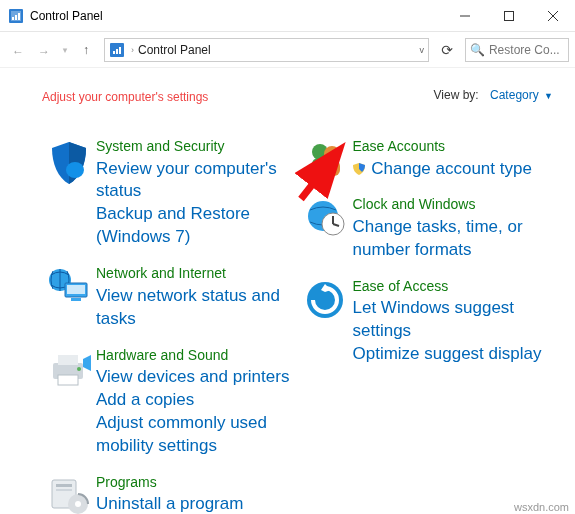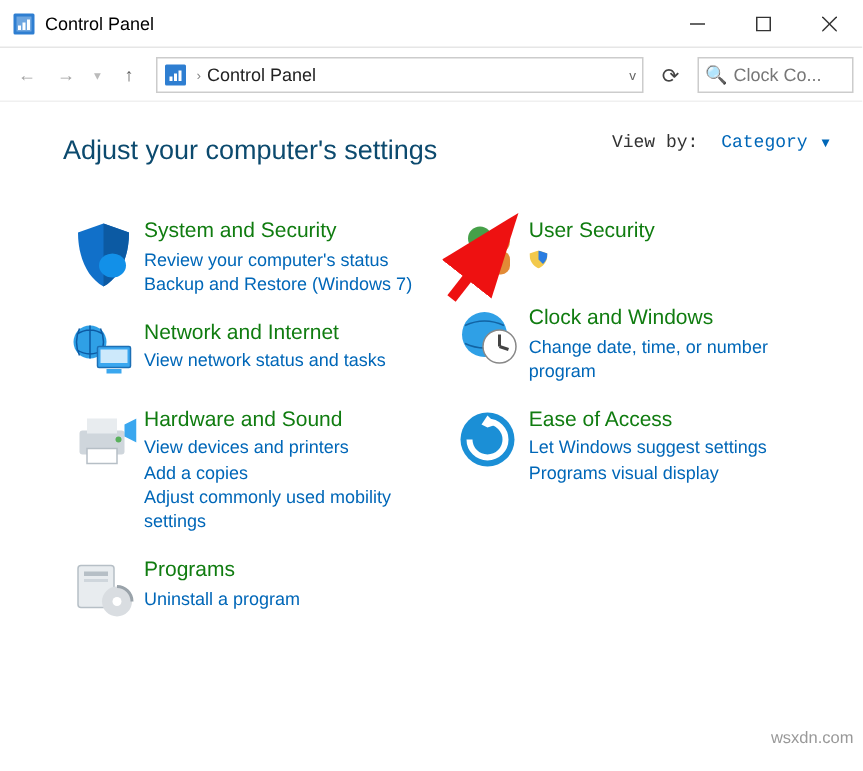--- a/index.html
+++ b/index.html
@@ -14,34 +14,34 @@
   .navbtn.up { color: #555; }
   .crumb { flex: 1; height: 24px; border: 1px solid #ccc; display: flex; align-items: center; padding: 0 4px; margin: 0 4px; }
   .crumb .cp-icon { margin-right: 2px; }
   .crumb .sep { color: #888; padding: 0 4px; font-size: 9px; }
   .crumb .txt { font-size: 12px; }
   .crumb .dd { margin-left: auto; color: #666; font-size: 9px; }
   .refresh { width: 24px; height: 24px; display:flex; align-items:center; justify-content:center; color:#444; font-size:14px; }
   .search { width: 104px; height: 24px; border: 1px solid #ccc; display: flex; align-items: center; padding: 0 4px; color: #777; margin-left: 4px; overflow:hidden; white-space:nowrap; }
   .search .mag { margin-right: 4px; font-size: 12px; color:#888; }
   .content { padding: 22px 20px 0 42px; }
-  .heading { font-size: 18px; color: #0c4a6e; margin-bottom: 6px; }
-  .viewby { position: absolute; right: 22px; top: 88px; font-size: 12px; color: #333; font-family: Liberation Mono, monospace; }
+  .heading { font-size: 12px; color: #ef4444; margin-bottom: 6px; }
+  .viewby { position: absolute; right: 22px; top: 88px; font-size: 12px; color: #333; }
   .viewby .cat { color: #0067b8; margin-left: 8px; }
   .viewby .arw { font-size: 9px; color:#0067b8; margin-left:2px; }
   .cols { display: flex; margin-top: 34px; }
   .col { flex: 1; }
   .item { display: flex; margin-bottom: 16px; }
   .iconcell { width: 54px; display:flex; justify-content:center; align-items:flex-start; padding-top:2px; }
   .txtcell { flex: 1; padding-right: 6px; }
   .cat-title { font-size: 14px; color: #107c10; line-height: 1.25; margin-bottom: 2px; cursor:pointer; }
-  .lnk { font-size: 12px; color: #0067b8; line-height: 1.35; cursor:pointer; display:block; }
+  .lnk { font-size: 17px; color: #0067b8; line-height: 1.35; cursor:pointer; display:block; }
   .arrow { position:absolute; left:295px; top:137px; pointer-events:none; }
   .shield-sm { display:inline-block; vertical-align:middle; margin-right:2px; }
-  .watermark { position:absolute; right:6px; bottom:16px; font-size:11px; color:#999; }
+  .watermark { position:absolute; right:6px; bottom:1px; font-size:11px; color:#999; }
   svg { display:block; }
 </style>
 </head>
 <body>
 
 <div class="titlebar">
   <span class="icon">
     <svg width="16" height="16">
         <rect x="1" y="1" width="14" height="14" fill="#2e7ed1" rx="1"></rect>
         <rect x="3" y="3" width="10" height="10" fill="#fff" opacity="0.3"></rect>
@@ -85,21 +85,21 @@
           <rect x="10" y="5" width="2" height="7" fill="#fff"></rect>
         </svg>
     </span>
     <span class="sep">›</span>
     <span class="txt">Control Panel</span>
     <span class="dd">v</span>
   </div>
   <div class="refresh">⟳</div>
   <div class="search">
     <span class="mag">🔍</span>
-    <span>Clock Co...</span>
+    <span>Restore Co...</span>
   </div>
 </div>
 
 <div class="content">
   <div class="heading">Adjust your computer's settings</div>
   <div class="viewby">
     <span>View by:</span>
     <span class="cat"><span>Category</span> <span class="arw">▼</span></span>
   </div>
 
@@ -180,59 +180,60 @@
       <div class="item">
         <div class="iconcell">
           <svg width="44" height="40">
               <circle cx="16" cy="12" r="8" fill="#46a049"></circle>
               <rect x="8" y="18" width="16" height="18" rx="6" fill="#46a049"></rect>
               <circle cx="28" cy="14" r="8" fill="#e28b36"></circle>
               <rect x="20" y="20" width="16" height="16" rx="6" fill="#e28b36"></rect>
             </svg>
         </div>
         <div class="txtcell">
-          <div class="cat-title">User Security</div>
+          <div class="cat-title">Ease Accounts</div>
           <span class="lnk">
             <span class="shield-sm"><svg width="12" height="12">
                   <path d="M6 0 L12 2 C12 7 10 10 6 12 C2 10 0 7 0 2 Z" fill="#f2c94c"></path>
                   <path d="M6 0 L12 2 C12 5 11 7 9 9 L6 6 Z" fill="#2a7de1"></path>
                 </svg></span>
+            <span>Change account type</span>
           </span>
         </div>
       </div>
 
 
       <div class="item">
         <div class="iconcell">
           <svg width="42" height="40">
               <circle cx="18" cy="18" r="15" fill="#2fa0e6"></circle>
               <path d="M5 12 Q18 6 31 12 M5 24 Q18 30 31 24" stroke="#1263a3" fill="none"></path>
               <circle cx="28" cy="26" r="11" fill="#fff" stroke="#888"></circle>
               <line x1="28" y1="26" x2="28" y2="18" stroke="#444" stroke-width="2"></line>
               <line x1="28" y1="26" x2="34" y2="28" stroke="#444" stroke-width="2"></line>
             </svg>
         </div>
         <div class="txtcell">
           <div class="cat-title">Clock and Windows</div>
-          <span class="lnk">Change date, time, or number program</span>
+          <span class="lnk">Change tasks, time, or number formats</span>
         </div>
       </div>
 
       <div class="item">
         <div class="iconcell">
           <svg width="42" height="40">
               <circle cx="20" cy="20" r="18" fill="#1b8fd6"></circle>
               <path d="M20 8 A12 12 0 1 1 8 20" stroke="#fff" stroke-width="4" fill="none"></path>
               <polygon points="20,4 26,10 20,12 16,10" fill="#fff"></polygon>
             </svg>
         </div>
         <div class="txtcell">
           <div class="cat-title">Ease of Access</div>
           <span class="lnk">Let Windows suggest settings</span>
-          <span class="lnk">Programs visual display</span>
+          <span class="lnk">Optimize suggest display</span>
         </div>
       </div>
 
     </div>
   </div>
 </div>
 
 <svg class="arrow" width="60" height="70">
   <defs>
       <marker id="ah" markerWidth="8" markerHeight="8" refX="6" refY="3" orient="auto">

